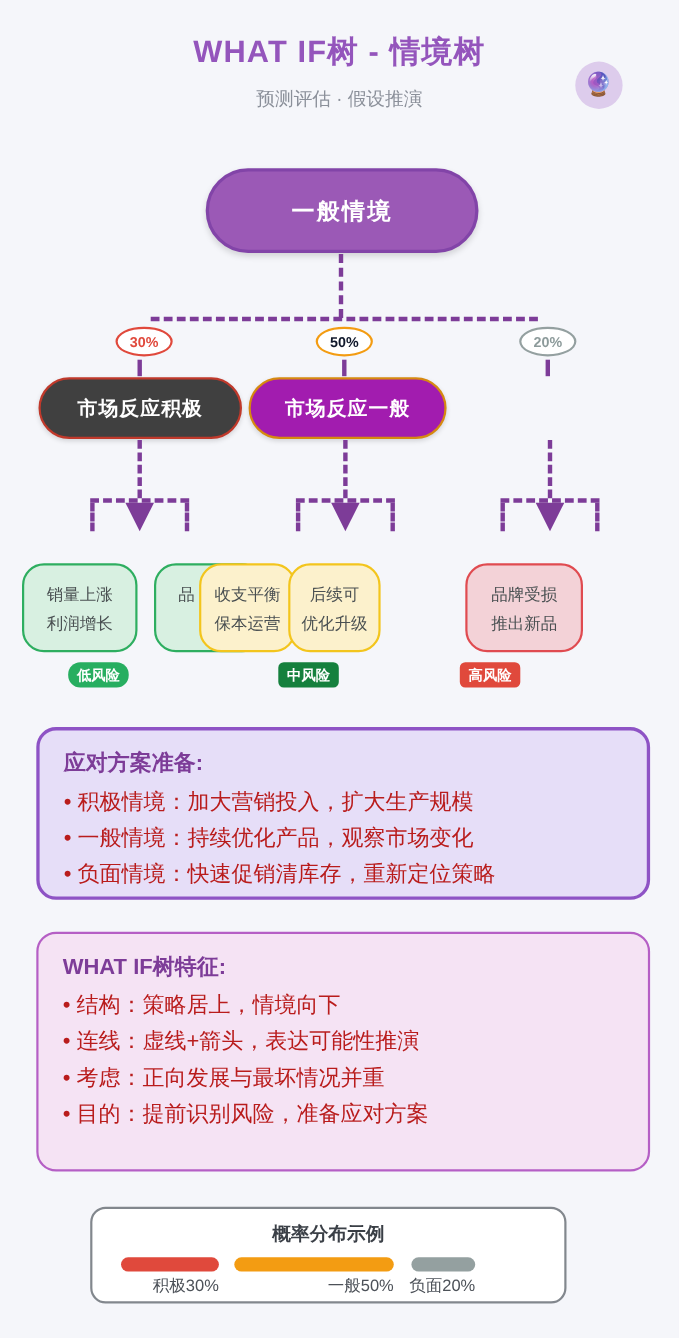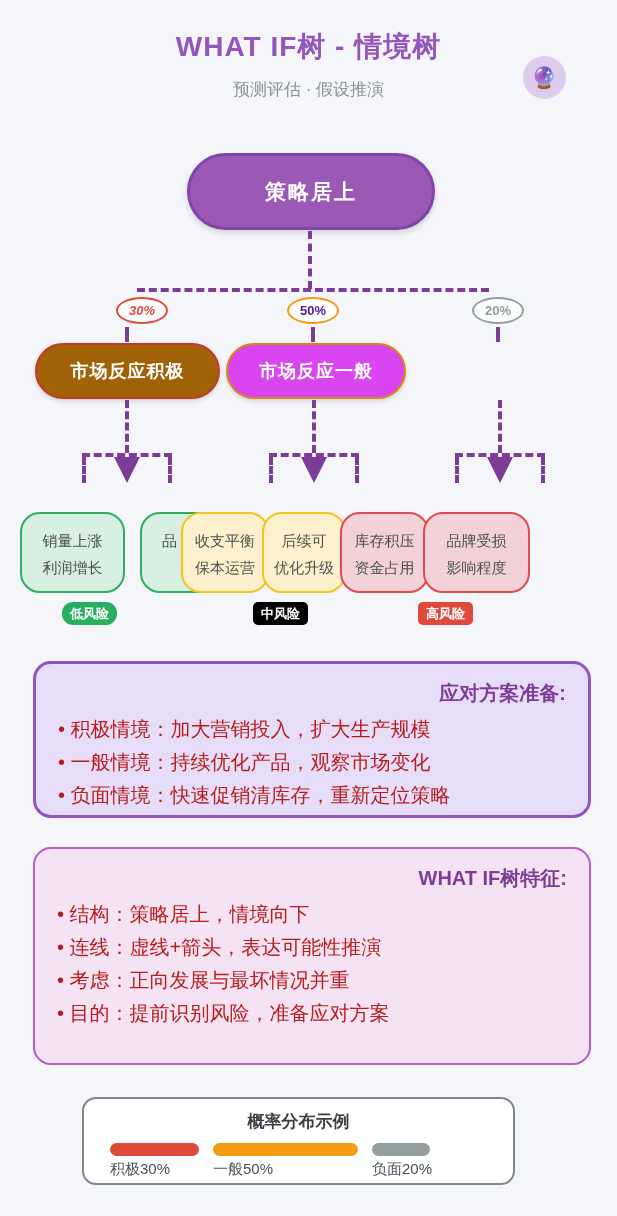--- a/index.html
+++ b/index.html
@@ -41,21 +41,21 @@
     display:flex; align-items:center; justify-content:center;
     color:#fff; font-size:21px; font-weight:bold; letter-spacing:2px;
     box-shadow:0 3px 6px rgba(0,0,0,.15);
   }
   .prob-oval {
     position:absolute; top:297px; width:52px; height:27px;
     background:#fff; border:2px solid; border-radius:50%;
     display:flex; align-items:center; justify-content:center;
     font-size:13px; font-weight:bold;
   }
-  .prob-oval.o1 { left:116px;font-style:italic; } .prob-oval.o2 { left:287px; } .prob-oval.o3 { left:472px; }
+  .prob-oval.o1 { left:105px; } .prob-oval.o2 { left:287px; } .prob-oval.o3 { left:472px; }
   .branch-pill {
     position:absolute; top:343px; height:56px; border:2px solid rgba(0,0,0,.18);
     border-radius:28px; display:flex; align-items:center; justify-content:center;
     color:#fff; font-size:18px; font-weight:bold; letter-spacing:1px;
     box-shadow:0 2px 5px rgba(0,0,0,.15);
   }
   .branch-pill.b1 { left:35px;  width:185px; }
   .branch-pill.b2 { left:226px; width:180px; }
   .branch-pill.b3 { left:408px; width:186px; }
 
@@ -91,60 +91,60 @@
     border-radius:5px; color:#fff; font-size:13px; font-weight:bold;
   }
   .risk.r1 { left:62px;border-radius:11px; } .risk.r2 { left:253px; } .risk.r3 { left:418px; }
 
   
   .info-box {
     position:absolute; left:33px; width:558px; border-radius:18px; padding:16px 22px 12px;
   }
   .box-response { top:661px; height:157px; background:#E6DEF8; border:3px solid #8E53C5; }
   .box-features { top:847px; height:218px; background:#F5E3F4; border:2px solid #B55FC5; }
-  .box-title { font-size:20px; font-weight:bold; color:#7D3C98; margin-bottom:7px;text-align:right; }
+  .box-title { font-size:20px; font-weight:bold; color:#7D3C98; margin-bottom:7px; }
   .bullet { font-size:20px; color:#b91c1c; line-height:22px; margin:11px 0; }
   .bullet::before { content:"• "; }
 
   
   .legend {
     position:absolute; left:82px; top:1097px; width:433px; height:88px;
     background:#fff; border:2px solid #82878D; border-radius:14px;
   }
   .legend-title { text-align:center; font-size:17px; font-weight:bold; color:#3A3F46; margin-top:11px; }
   .legend-row { display:flex; padding-left:26px; margin-top:10px; gap:14px; }
-  .legend-item { display:flex; flex-direction:column; align-items:flex-start; }
+  .legend-item { display:flex; flex-direction:column; align-items:flex-end; }
   .legend-bar { height:13px; border-radius:7px; }
   .legend-label { font-size:15px; color:#4C5158; margin-top:4px; white-space:nowrap; }
 </style>
 </head>
 <body>
 
 <div class="page">
 
   <div class="hdr-title">WHAT IF树 - 情境树</div>
   <div class="hdr-sub">预测评估 · 假设推演</div>
   <div class="avatar">
     <span>🔮</span>
   </div>
 
-  <div class="root-pill">策略居上</div>
+  <div class="root-pill">一般情境</div>
   <div class="vdash root-stem"></div>
   <div class="hdash main-hline"></div>
 
   <div class="prob-oval o1" style="color:#E0493C;border-color:#E0493C">30%</div>
-  <div class="prob-oval o2" style="color:#4c1d95;border-color:#F39C12">50%</div>
+  <div class="prob-oval o2" style="color:#0f172a;border-color:#F39C12">50%</div>
   <div class="prob-oval o3" style="color:#8D9B9B;border-color:#94A0A0">20%</div>
 
   <div class="vdash oval-stem s1"></div>
   <div class="vdash oval-stem s2"></div>
   <div class="vdash oval-stem s3"></div>
 
-  <div class="branch-pill b1" style="background:#a16207;border-color:#C0392B">市场反应积极</div>
-  <div class="branch-pill b2" style="background:#d946ef;border-color:#D68910">市场反应一般</div>
+  <div class="branch-pill b1" style="background:#404040;border-color:#C0392B">市场反应积极</div>
+  <div class="branch-pill b2" style="background:#a21caf;border-color:#D68910">市场反应一般</div>
 
   <div class="fork" style="--cx:127px">
     <div class="stem"></div>
     <div class="bar"></div>
     <div class="dropL"></div>
     <div class="dropR"></div>
     <div class="tri"></div>
   </div>
   <div class="fork" style="--cx:314px">
     <div class="stem"></div>
@@ -170,31 +170,27 @@
     <div></div>
   </div>
   <div class="leaf leaf-yellow l4">
     <div>后续可</div>
     <div>优化升级</div>
   </div>
   <div class="leaf leaf-yellow l3">
     <div>收支平衡</div>
     <div>保本运营</div>
   </div>
-  <div class="leaf leaf-pink l5">
-    <div>库存积压</div>
-    <div>资金占用</div>
-  </div>
   <div class="leaf leaf-pink l6">
     <div>品牌受损</div>
-    <div>影响程度</div>
+    <div>推出新品</div>
   </div>
 
   <div class="risk r1" style="background:#27AE60">低风险</div>
-  <div class="risk r2" style="background:#000000">中风险</div>
+  <div class="risk r2" style="background:#15803d">中风险</div>
   <div class="risk r3" style="background:#E0493C">高风险</div>
 
   <div class="info-box box-response">
     <div class="box-title">应对方案准备:</div>
     <div class="bullet">积极情境：加大营销投入，扩大生产规模</div>
     <div class="bullet">一般情境：持续优化产品，观察市场变化</div>
     <div class="bullet">负面情境：快速促销清库存，重新定位策略</div>
   </div>
 
   <div class="info-box box-features">

